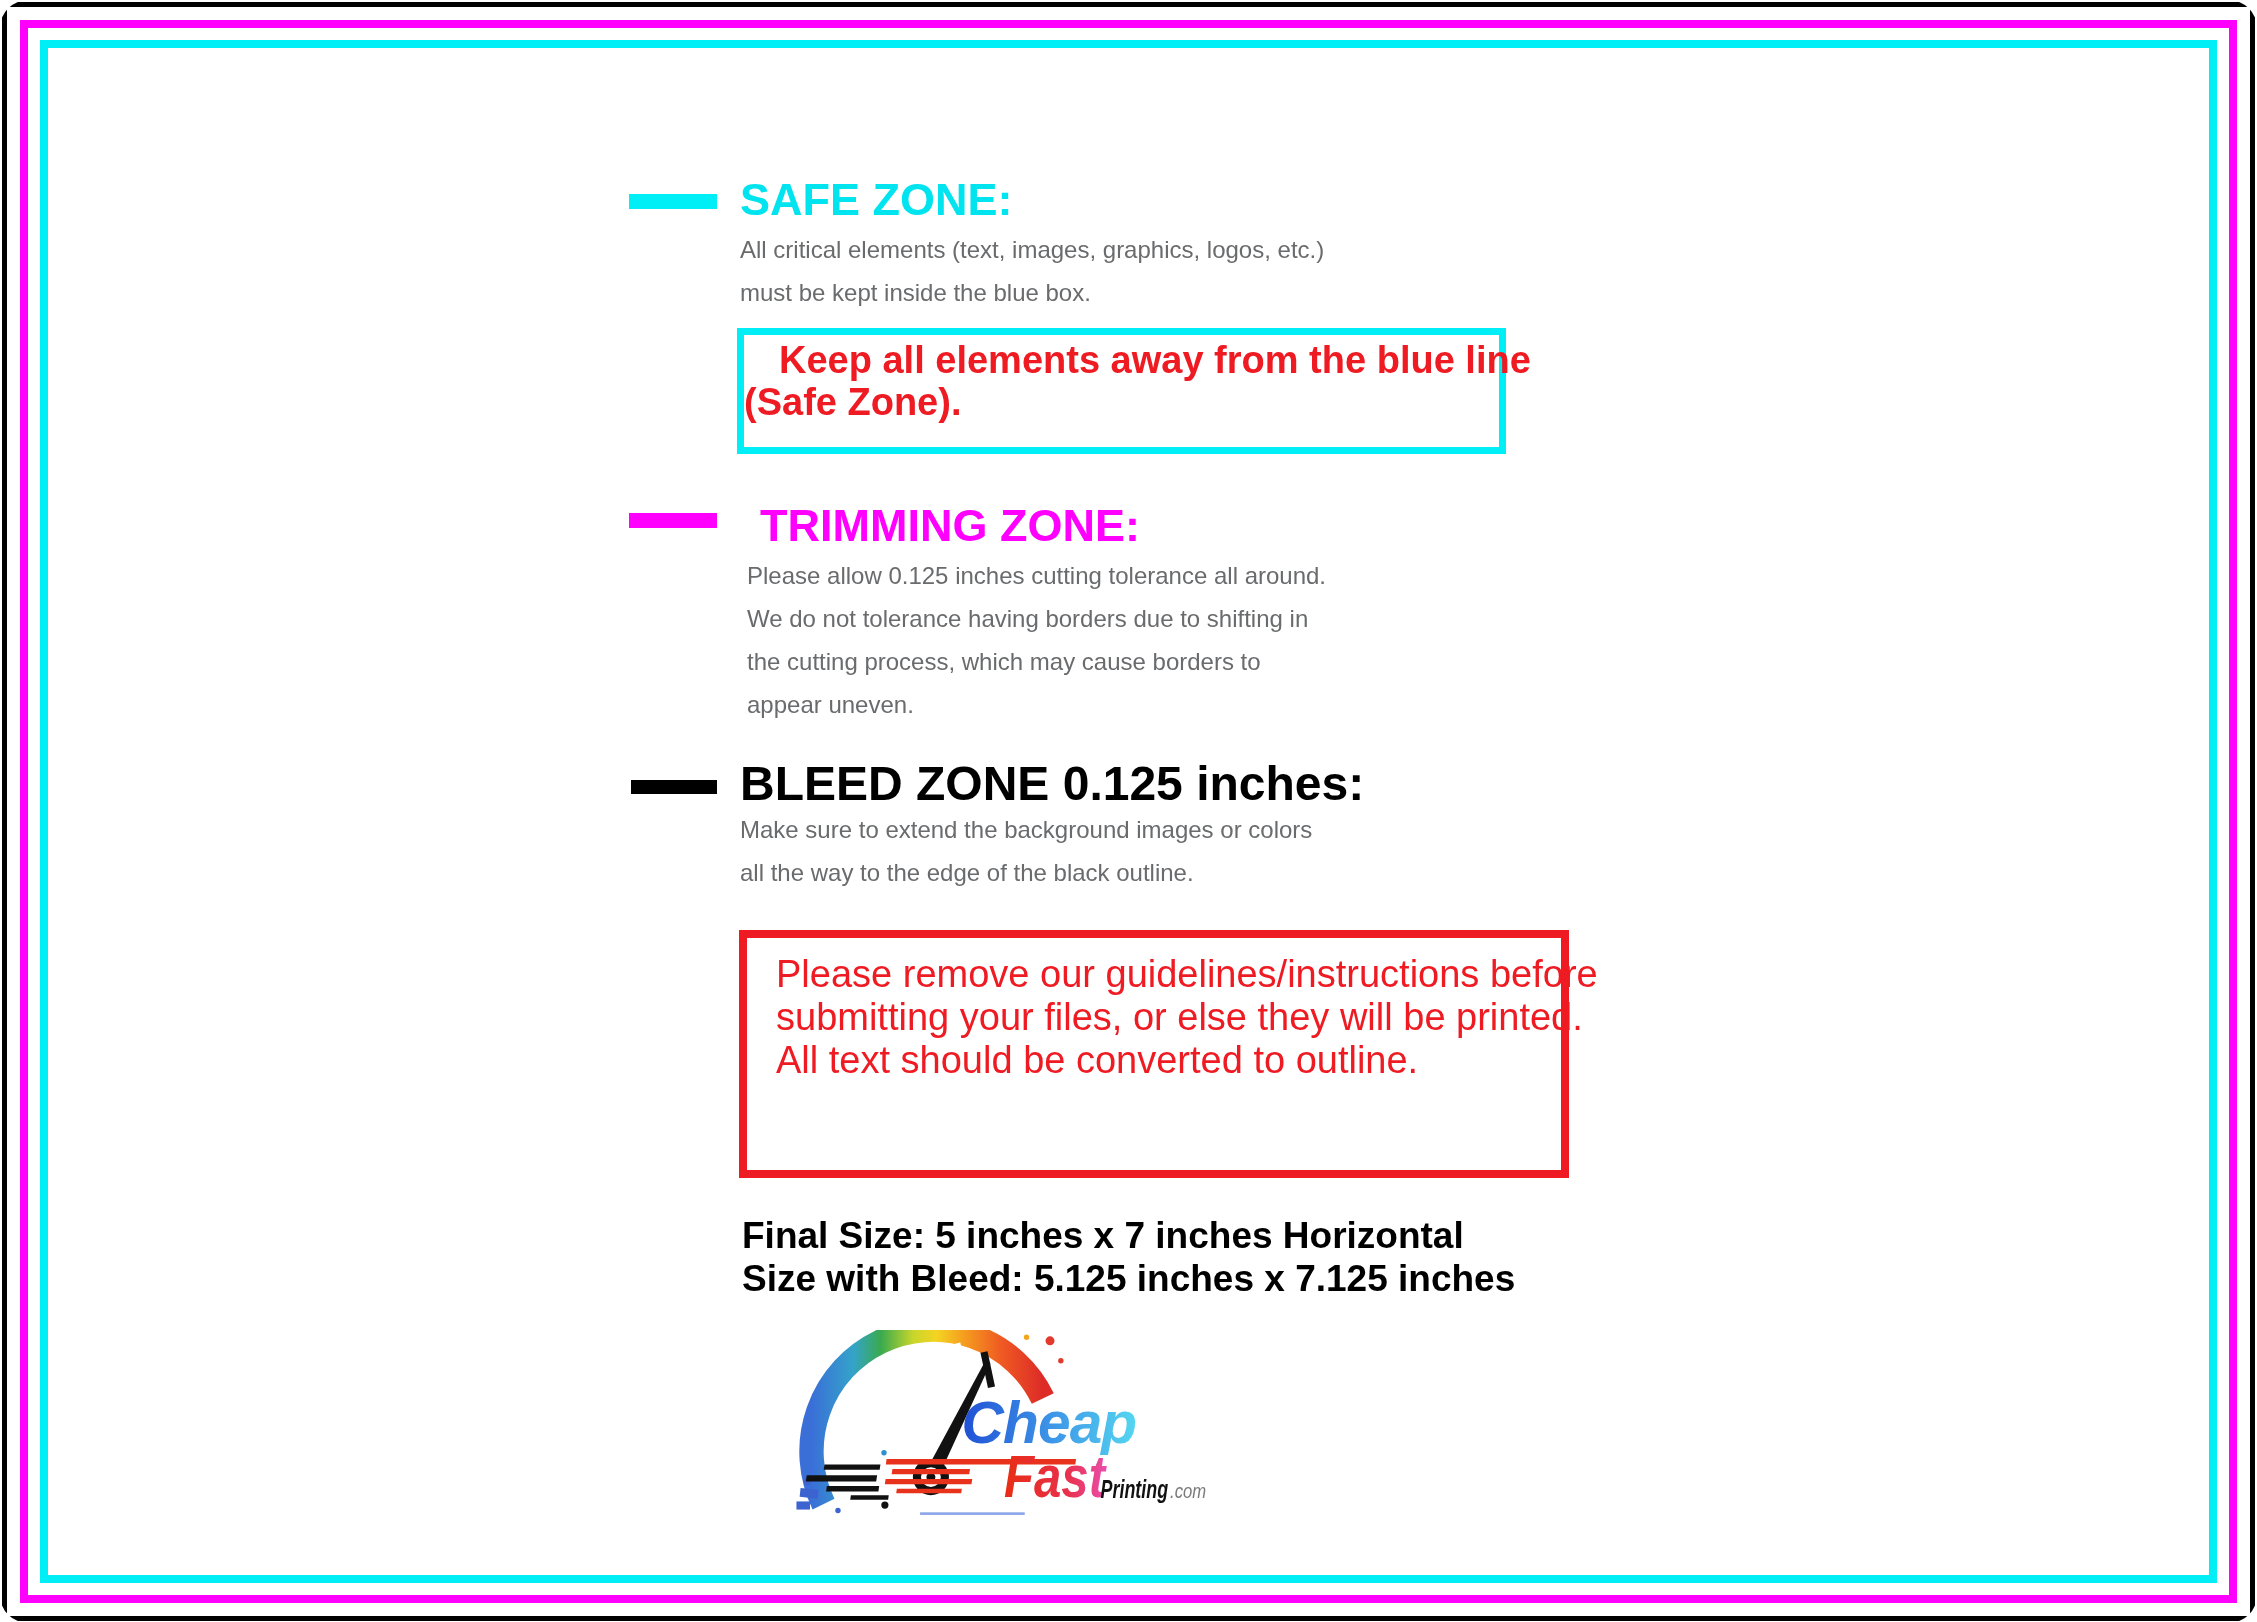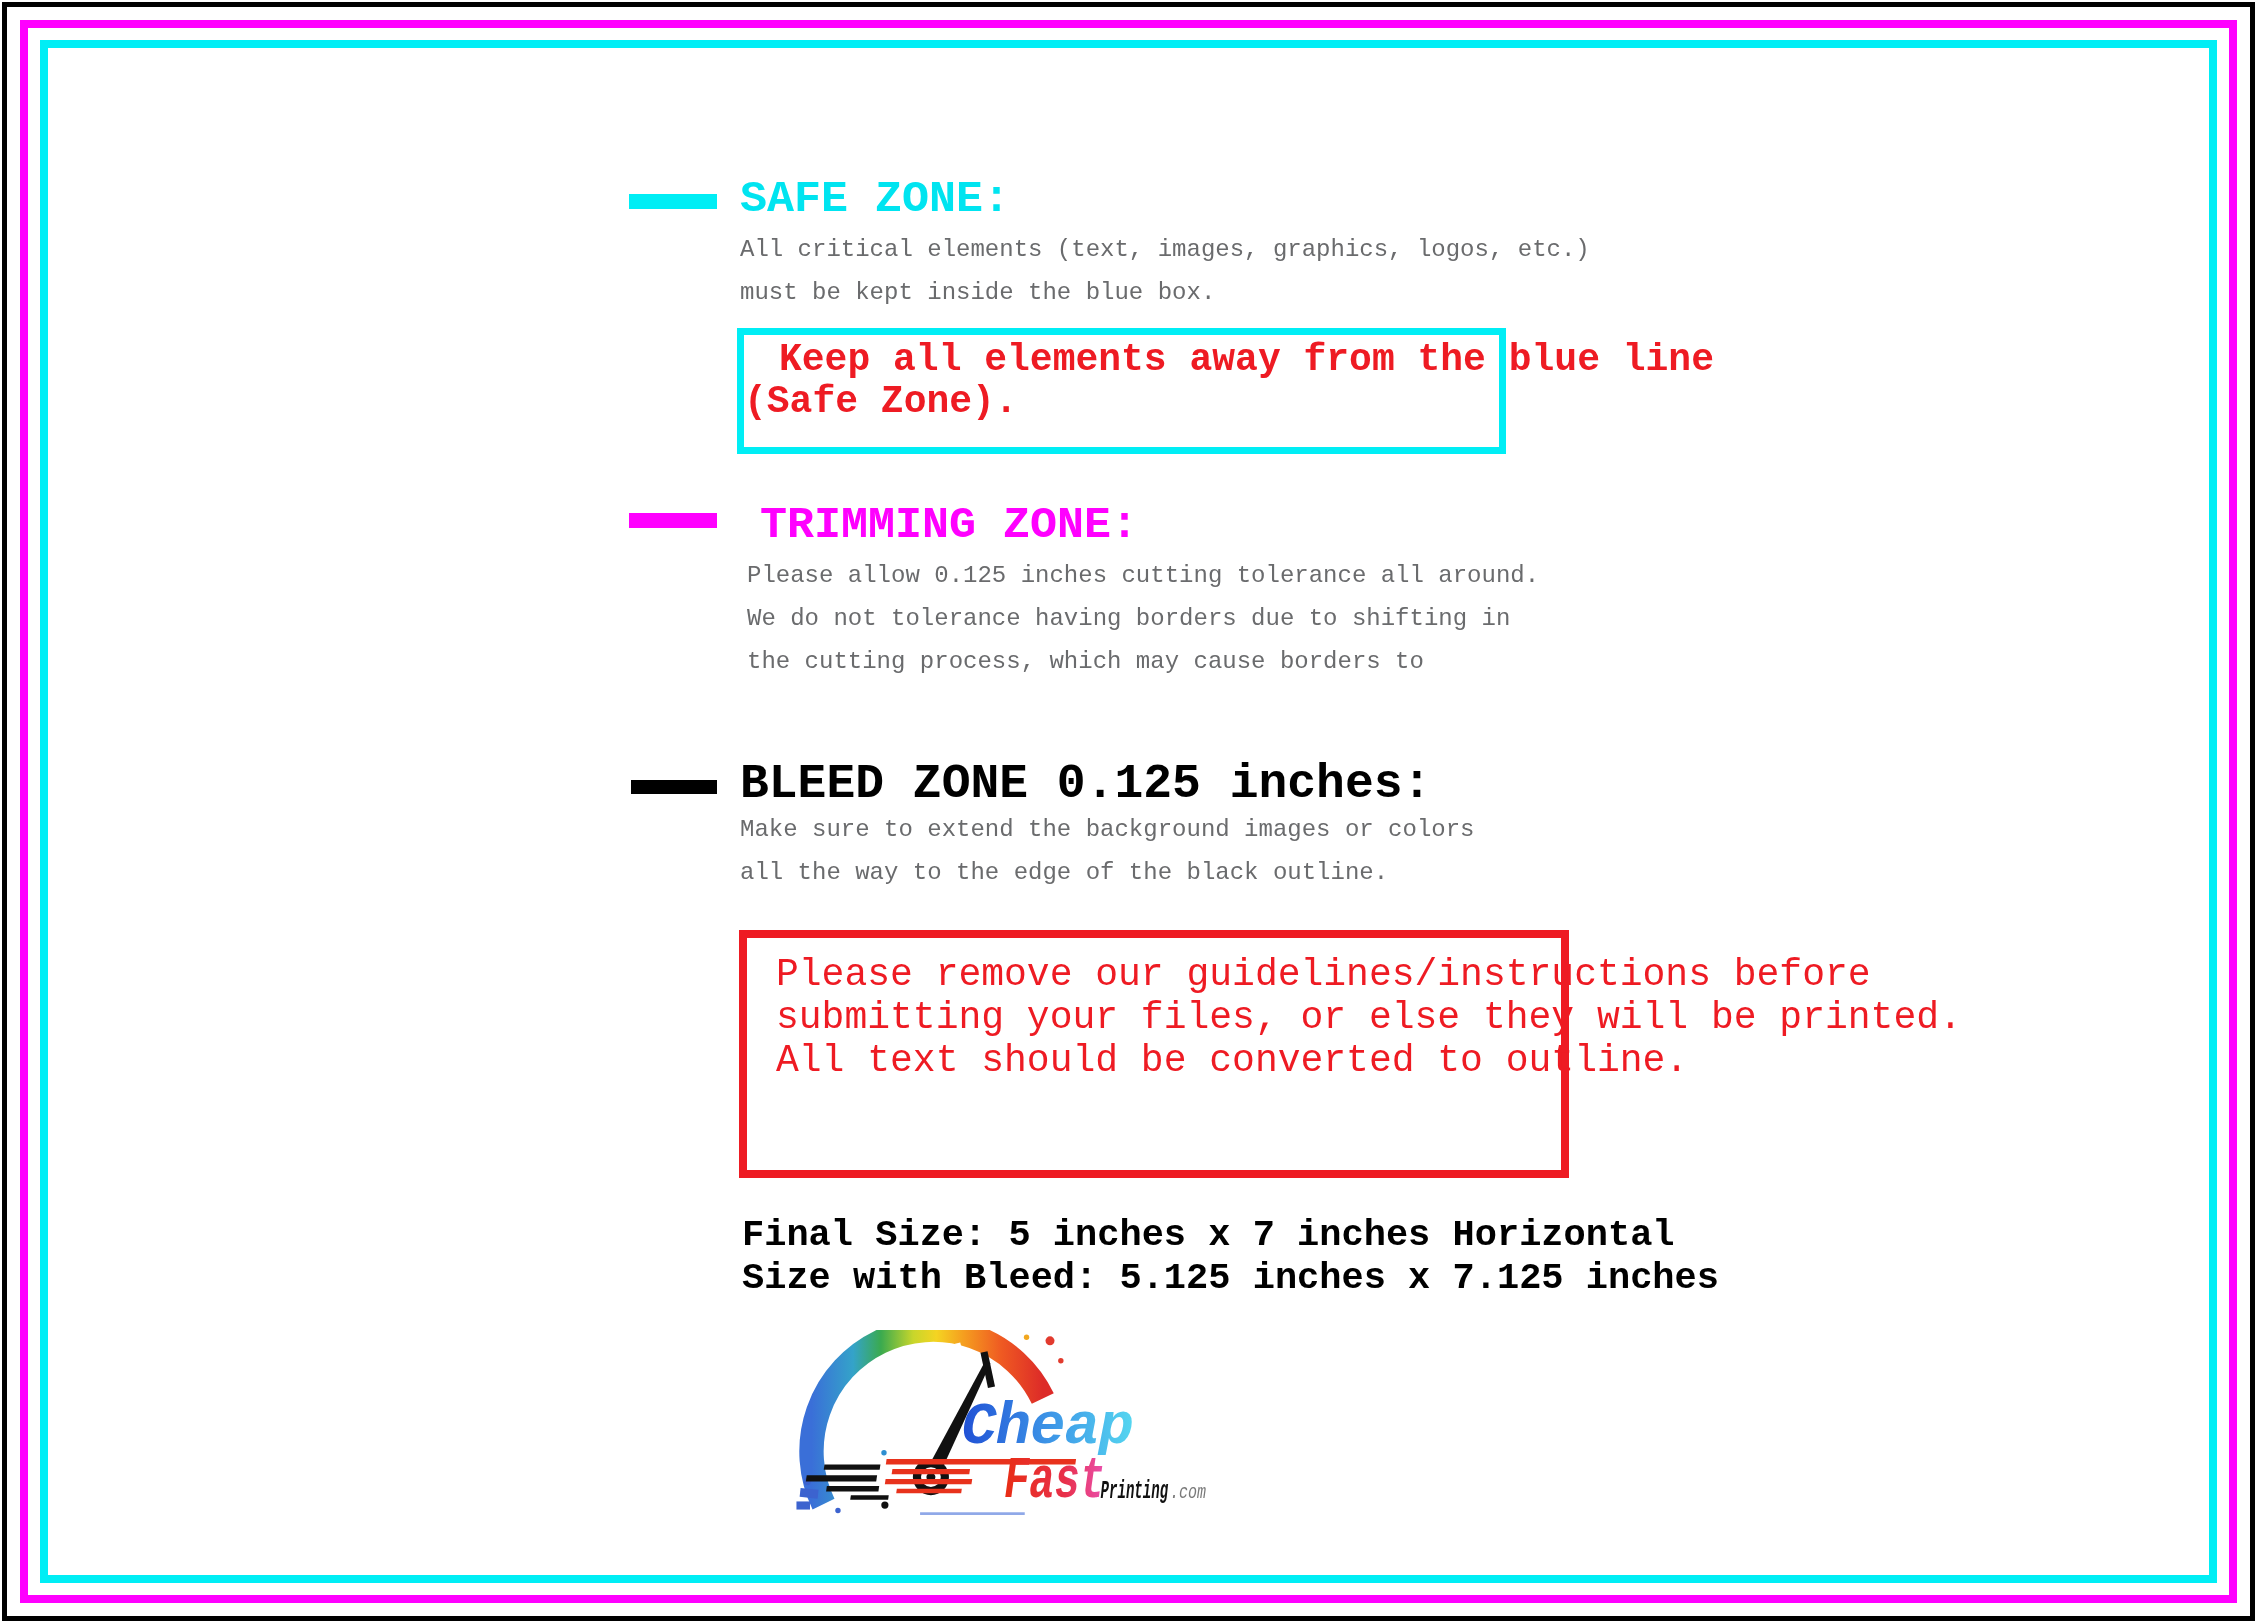--- a/index.html
+++ b/index.html
@@ -1,21 +1,22 @@
 <!DOCTYPE html>
 <html style="font-size:14.5px"><head>
 <meta charset="utf-8">
 <style>
   html,body{margin:0;padding:0;background:#fff;}
   #canvas{
     position:relative;
     width:2257px;height:1623px;
     background:#ffffff;
-    font-family:Liberation Mono, monospace;
+    font-family:Liberation Sans, sans-serif;
     overflow:hidden;
+    border-radius:28px;
   }
   
   .frame{position:absolute;box-sizing:border-box;background:transparent;}
   #frame-bleed{left:1.8px;top:1.8px;right:1.8px;bottom:1.8px;border:5.4px solid #000;}
   #frame-trim{left:20px;top:20px;right:20px;bottom:20px;border:8.1px solid #ff00ff;}
   #frame-safe{left:40px;top:40px;right:40px;bottom:40px;border:8.1px solid #00eef5;}
 
   .dash{position:absolute;}
   #dash-safe{left:629px;top:194px;width:88px;height:14.5px;background:#00eef5;}
   #dash-trim{left:629px;top:513px;width:88px;height:14.5px;background:#ff00ff;}
@@ -75,20 +76,21 @@
       <div>(Safe Zone).</div>
     </div>
   </div>
 
   <div id="dash-trim" class="dash"></div>
   <div id="h-trim" class="zone-heading">TRIMMING ZONE:</div>
   <div id="body-trim" class="zone-body">
     <div>Please allow 0.125 inches cutting tolerance all around.</div>
     <div>We do not tolerance having borders due to shifting in</div>
     <div>the cutting process, which may cause borders to</div>
+    <div>appear uneven.</div>
   </div>
 
   <div id="dash-bleed" class="dash"></div>
   <div id="h-bleed" class="zone-heading">BLEED ZONE 0.125 inches:</div>
   <div id="body-bleed" class="zone-body">
     <div>Make sure to extend the background images or colors</div>
     <div>all the way to the edge of the black outline.</div>
   </div>
 
   <div id="important-box">

